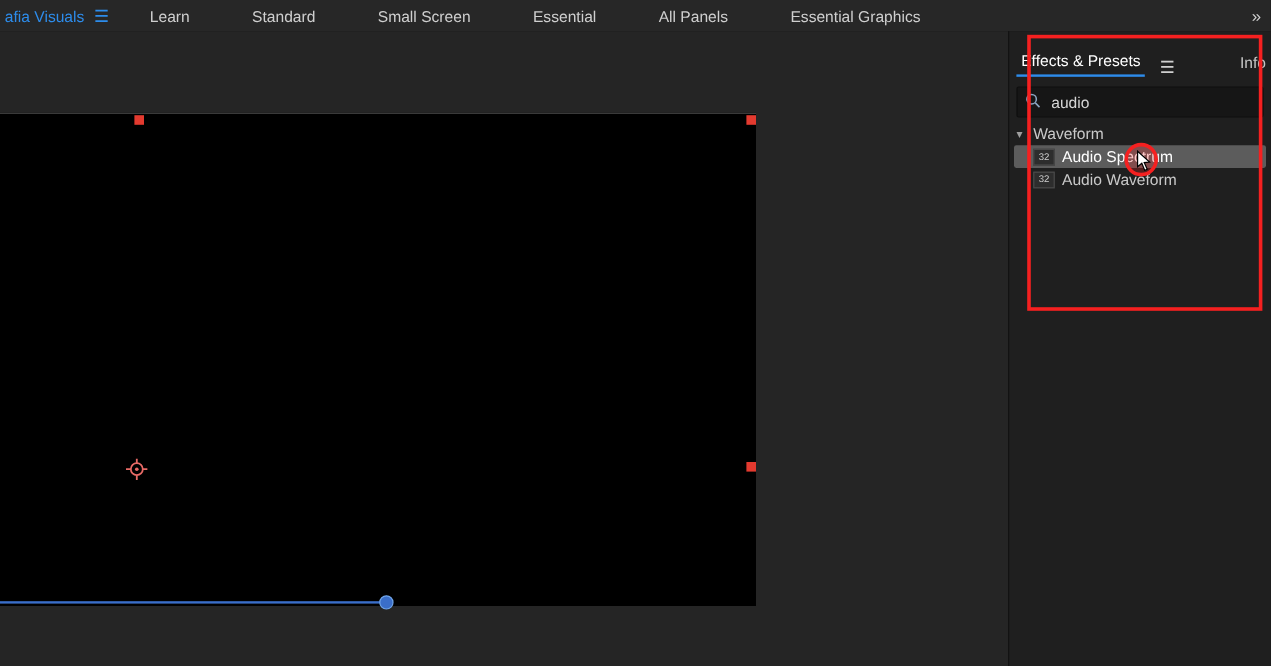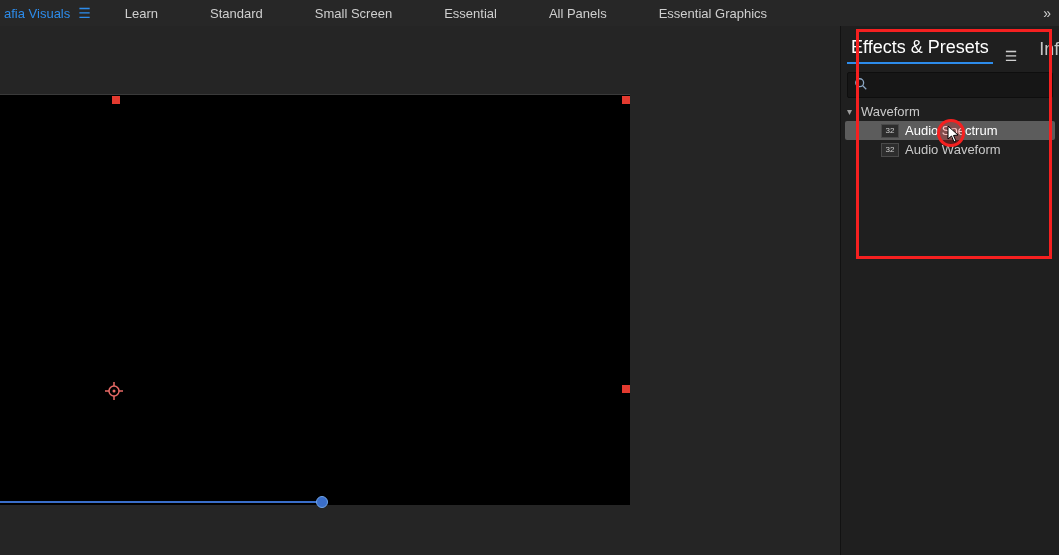--- a/index.html
+++ b/index.html
@@ -132,21 +132,21 @@
   
   .panel-tab-strip {
     display: flex;
     align-items: flex-end;
     height: 24px;
     margin: 14px 0 0 6px;
     gap: 6px;
   }
   .panel-tab {
     color: #e4e4e4;
-    font-size: 18px;
+    font-size: 13px;
     padding: 2px 4px 4px 4px;
     cursor: pointer;
     white-space: nowrap;
   }
   .panel-tab.active {
     border-bottom: 2px solid #2d8ceb;
     color: #ffffff;
   }
   .panel-tab.truncated { color: #c7c7c7; }
   .panel-menu {
@@ -194,21 +194,21 @@
   .ep-category .caret {
     font-size: 10px;
     color: #9e9e9e;
     width: 10px;
     display: inline-block;
   }
   .ep-item {
     display: flex;
     align-items: center;
     gap: 6px;
-    padding: 2px 2px 2px 36px;
+    padding: 2px 2px 2px 16px;
     cursor: pointer;
     border-radius: 2px;
     position: relative;
   }
   .ep-item.selected {
     background: #5c5c5c;
     color: #fff;
   }
   .ep-item .fx-icon {
     width: 16px; height: 12px;
@@ -291,20 +291,21 @@
     <span class="panel-tab truncated">Info</span>
   </div>
 
   <div class="ep-search">
     <span>
       <svg viewBox="0 0 16 16">
         <circle cx="6.5" cy="6.5" r="4.5" fill="none" stroke="#8aa5c2" stroke-width="1.5"></circle>
         <line x1="10" y1="10" x2="14" y2="14" stroke="#8aa5c2" stroke-width="1.5"></line>
       </svg>
     </span>
+    <input type="text" value="audio" placeholder="" style="">
   </div>
 
   <div class="ep-tree">
     <div class="ep-category">
       <span class="caret">▾</span>
       <span>Waveform</span>
     </div>
 
     <div class="ep-results-wrap">
       <div class="ep-item selected">

